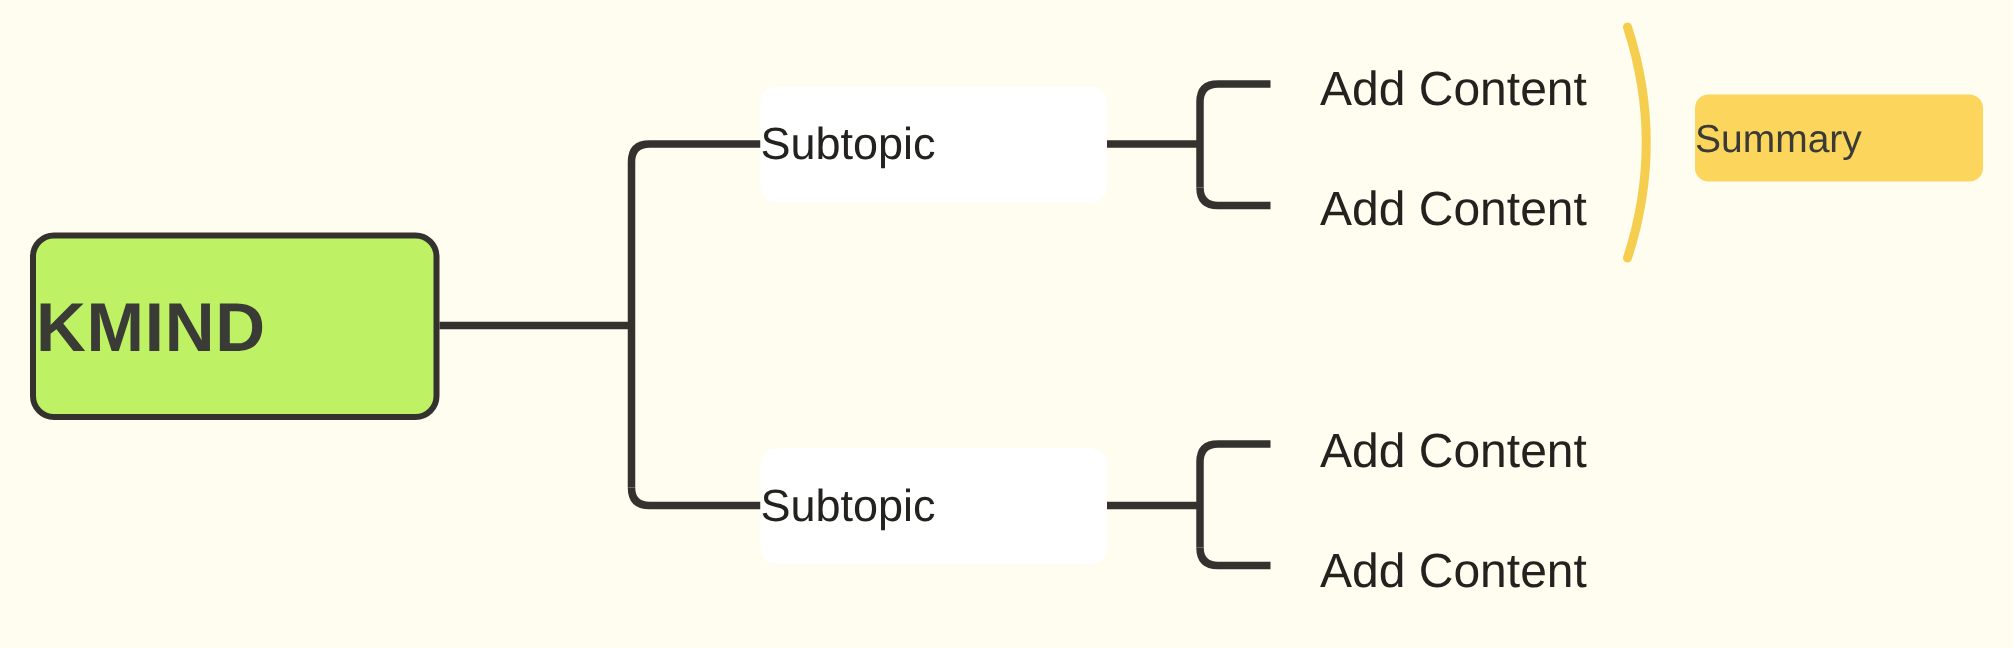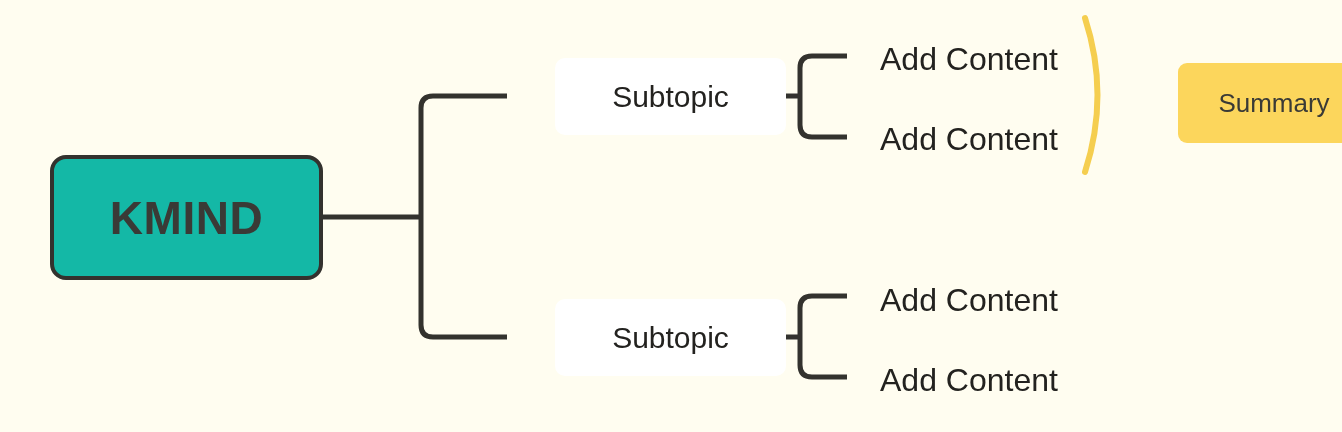--- a/index.html
+++ b/index.html
@@ -26,32 +26,31 @@
     width: 1342px;
     height: 432px;
     pointer-events: none;
   }
 
   .node {
     position: absolute;
     box-sizing: border-box;
     display: flex;
     align-items: center;
-    justify-content: center;
+    justify-content: flex-start;
     white-space: nowrap;
-    margin-left: 48px;
   }
 
   
   .root-node {
-    left: 2px;
+    left: 20px;
     top: 155px;
     width: 273px;
     height: 125px;
-    background: #14b8a6;
+    background: #bef264;
     border: 4px solid #33322E;
     border-radius: 16px;
     color: #3A3A36;
     font-size: 46px;
     font-weight: bold;
     letter-spacing: 0.5px;
   }
 
   
   .subtopic-node {
@@ -83,21 +82,21 @@
   .leaf-a { left: 880px; top: 43px; }
   .leaf-b { left: 880px; top: 123px; }
   .leaf-c { left: 880px; top: 284px; }
   .leaf-d { left: 880px; top: 364px; }
 
   
   .summary-badge {
     left: 1130px;
     top: 63px;
     width: 192px;
-    height: 80px;
+    height: 58px;
     background: #FCD65C;
     border-radius: 9px;
     color: #3A3A36;
     font-size: 26px;
   }
 </style>
 </head>
 <body>
 
 <div id="canvas">

